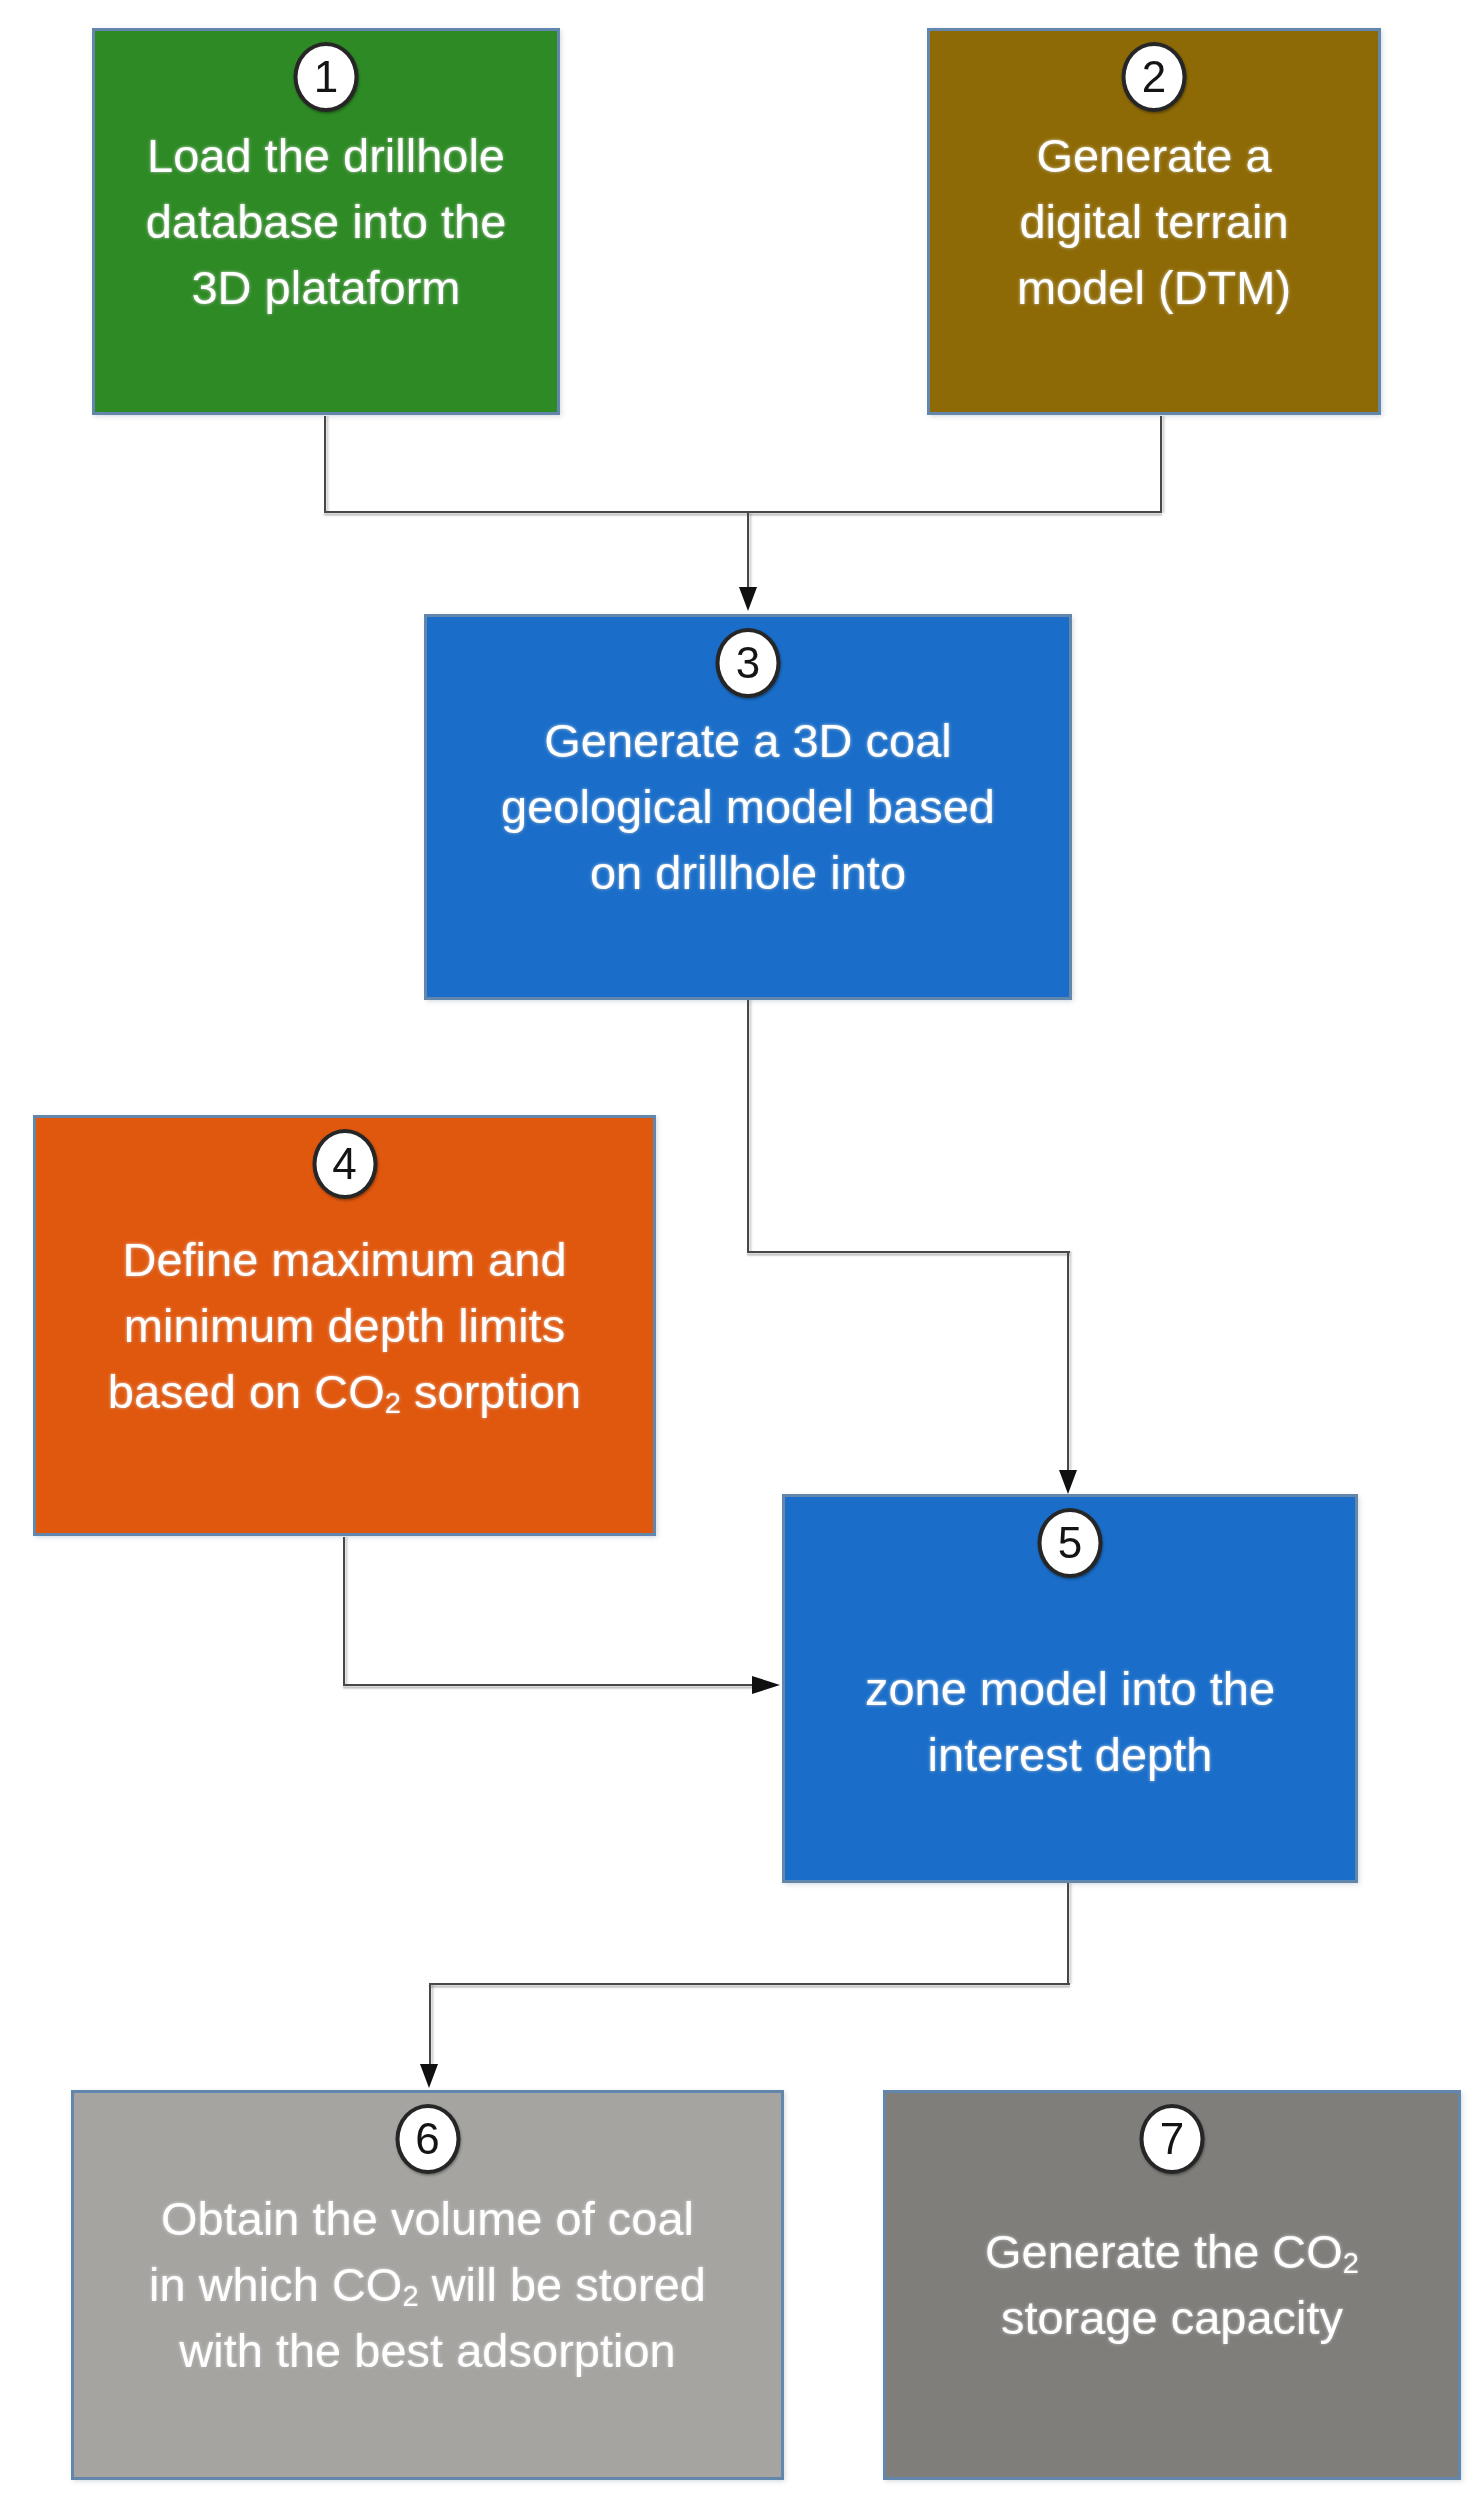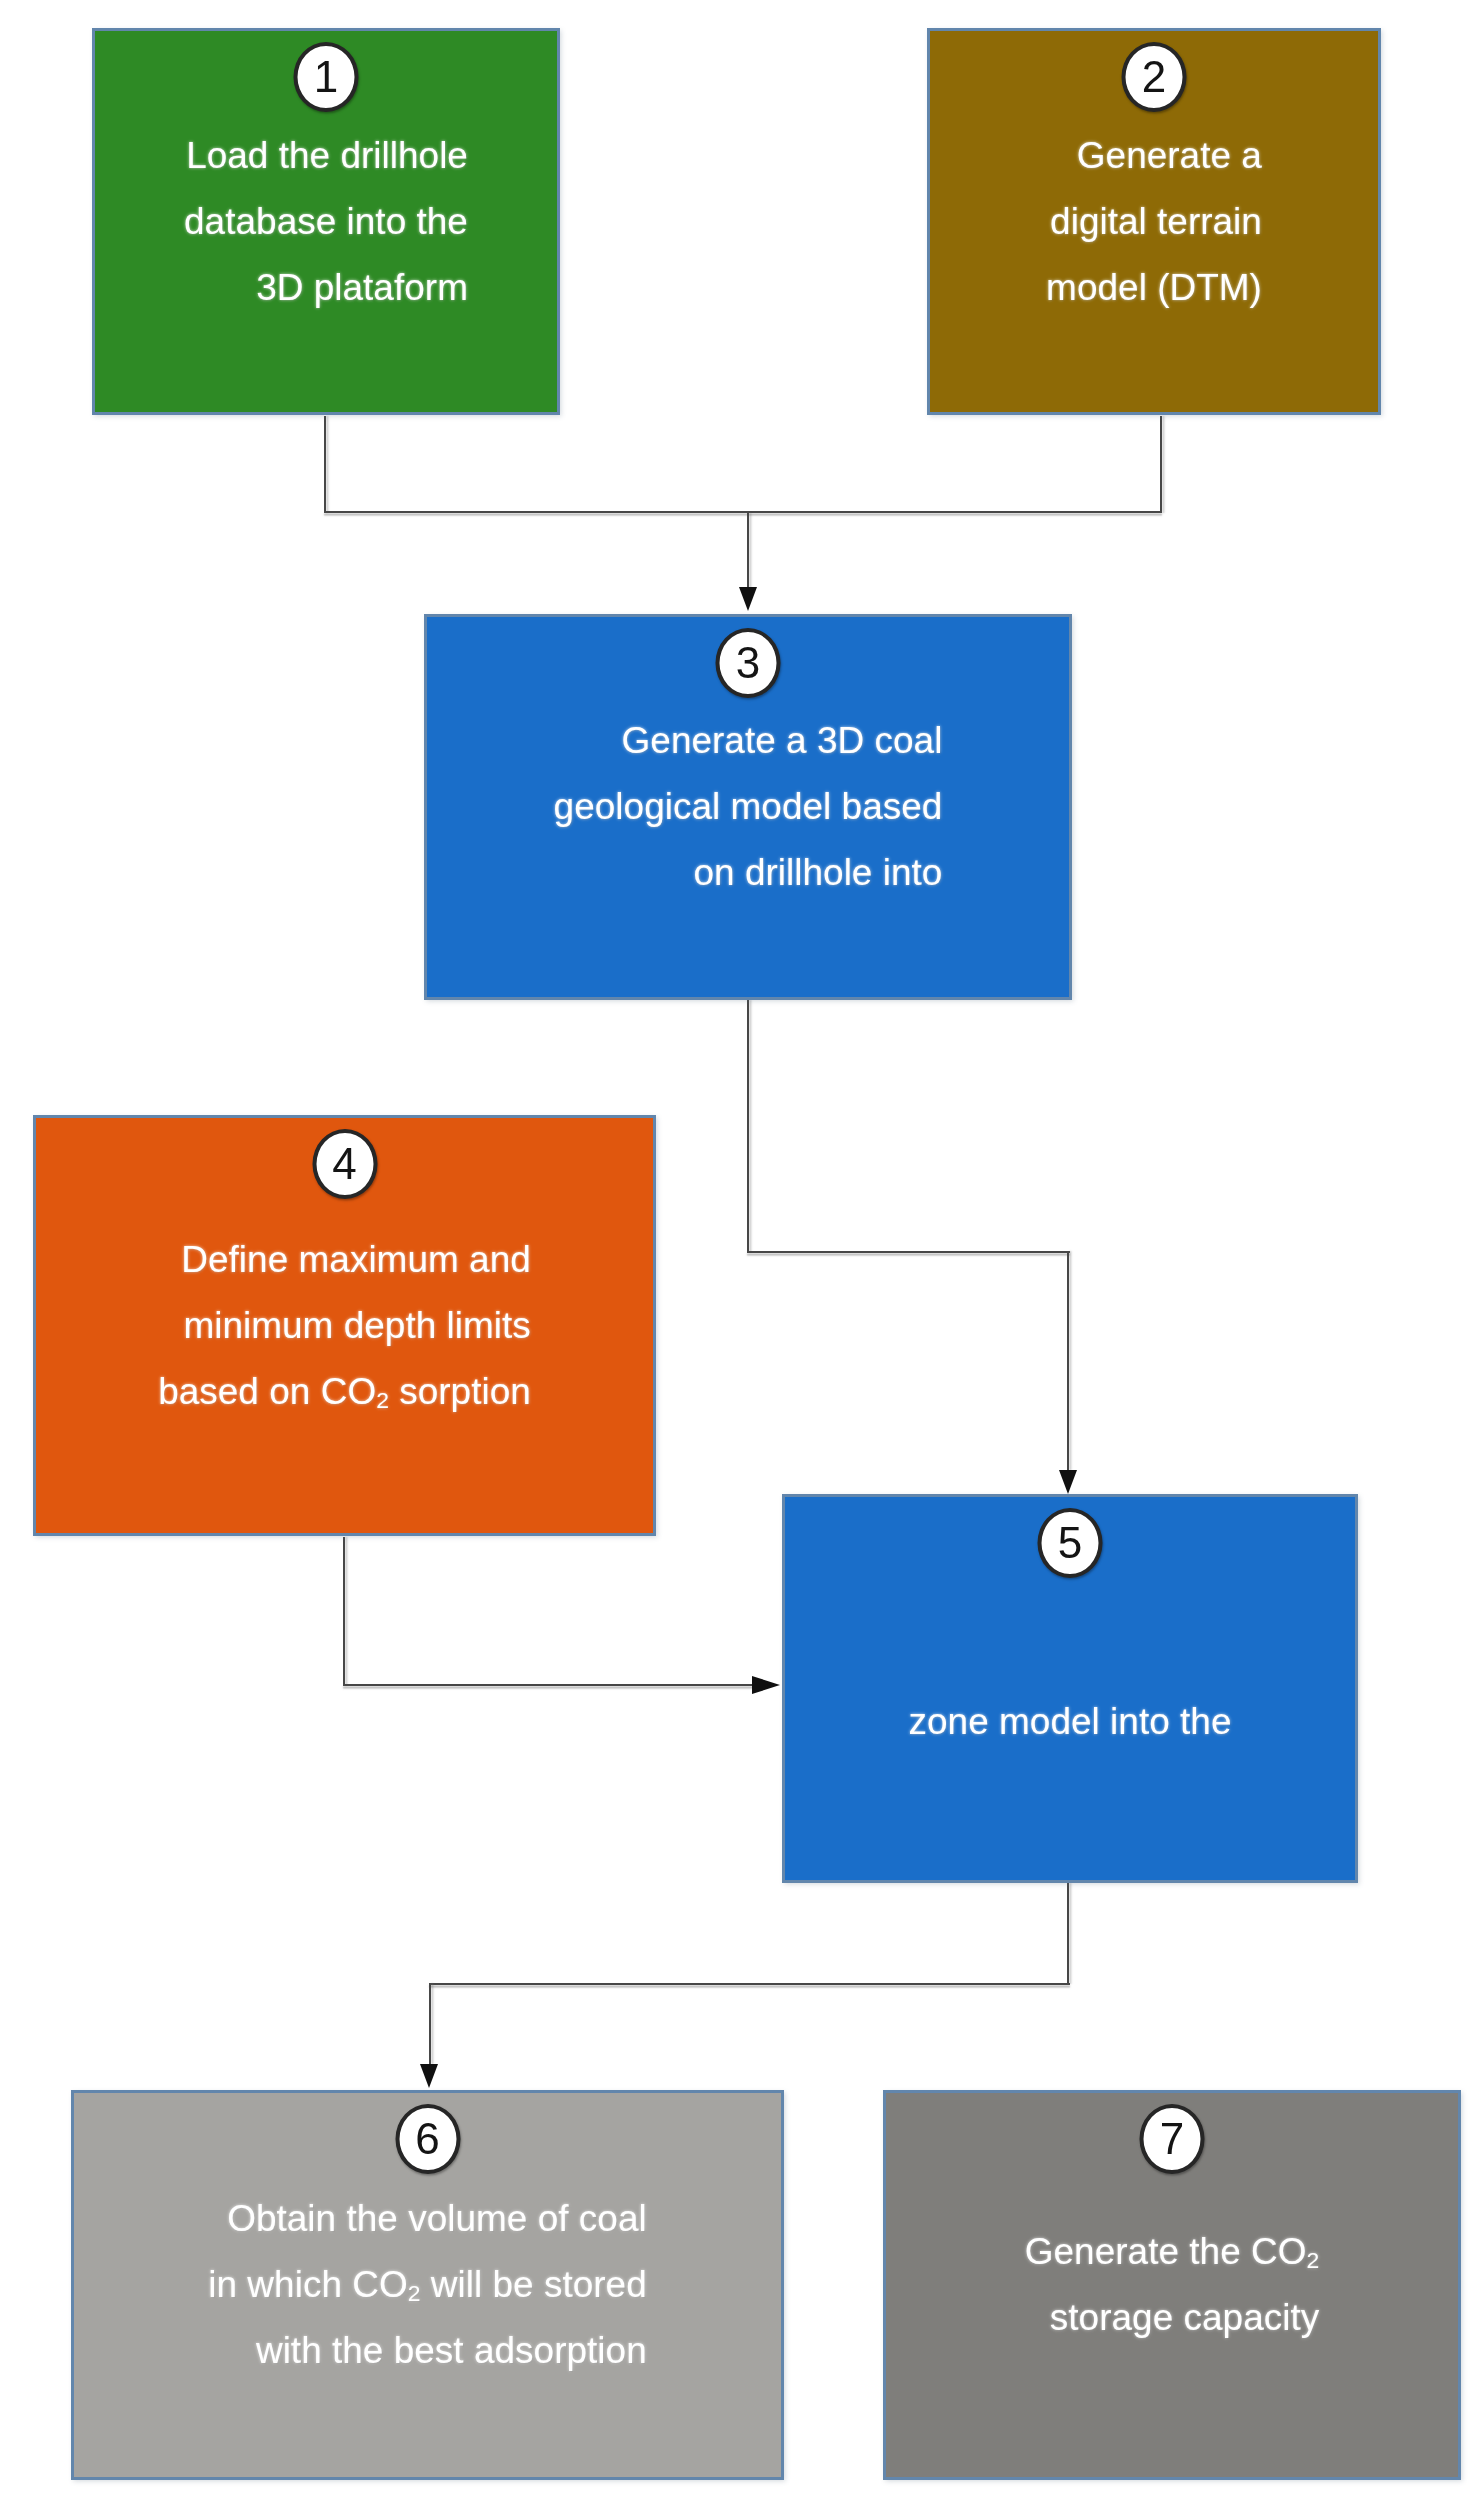--- a/index.html
+++ b/index.html
@@ -31,24 +31,23 @@
     box-shadow:0.8px 1.6px 2.4px rgba(0,0,0,0.35);
   }
   .box-text{
     position:absolute;inset:0;
     display:flex;align-items:center;justify-content:center;
     text-align:center;
   }
   .box-lines{
     white-space:nowrap;
     color:#ffffff;
-    font-size:37px;
+    font-size:47px;
     line-height:66px;
     text-shadow:0 0 3.2px rgba(255,255,255,0.75), 0.8px 0.8px 1.6px rgba(0,0,0,0.15);
-    text-align:right;
   }
   .box-lines sub{font-size:0.62em;vertical-align:-0.18em;line-height:0;}
 
   
   .b1{left:92px;top:28px;width:468px;height:387px;}
   .b2{left:927px;top:28px;width:454px;height:387px;}
   .b3{left:424px;top:614px;width:648px;height:386px;}
   .b4{left:33px;top:1115px;width:623px;height:421px;}
   .b5{left:782px;top:1494px;width:576px;height:389px;}
   .b6{left:71px;top:2090px;width:713px;height:390px;}
@@ -128,21 +127,21 @@
   <div class="flow-box b4" style="background-color: rgb(224, 87, 14);">
     <div class="badge">4</div>
     <div class="box-text">
       <div class="box-lines"><span>Define maximum and</span><br><span>minimum depth limits</span><br><span>based on CO</span><sub>2</sub><span> sorption</span><br></div>
     </div>
   </div>
 
   <div class="flow-box b5" style="background-color: rgb(26, 110, 201);">
     <div class="badge">5</div>
     <div class="box-text">
-      <div class="box-lines"><br><span>zone model into the</span><br></div>
+      <div class="box-lines"><br><span>zone model into the</span><br><span>interest depth</span></div>
     </div>
   </div>
 
   <div class="flow-box b6" style="background-color: rgb(165, 164, 161);">
     <div class="badge">6</div>
     <div class="box-text">
       <div class="box-lines"><span>Obtain the volume of coal</span><br><span>in which CO</span><sub>2</sub><span> will be stored</span><br><span>with the best adsorption</span></div>
     </div>
   </div>
 

